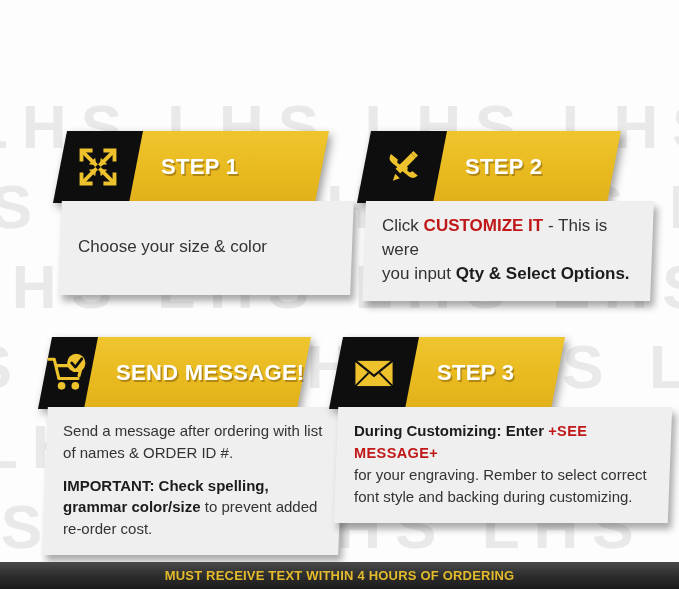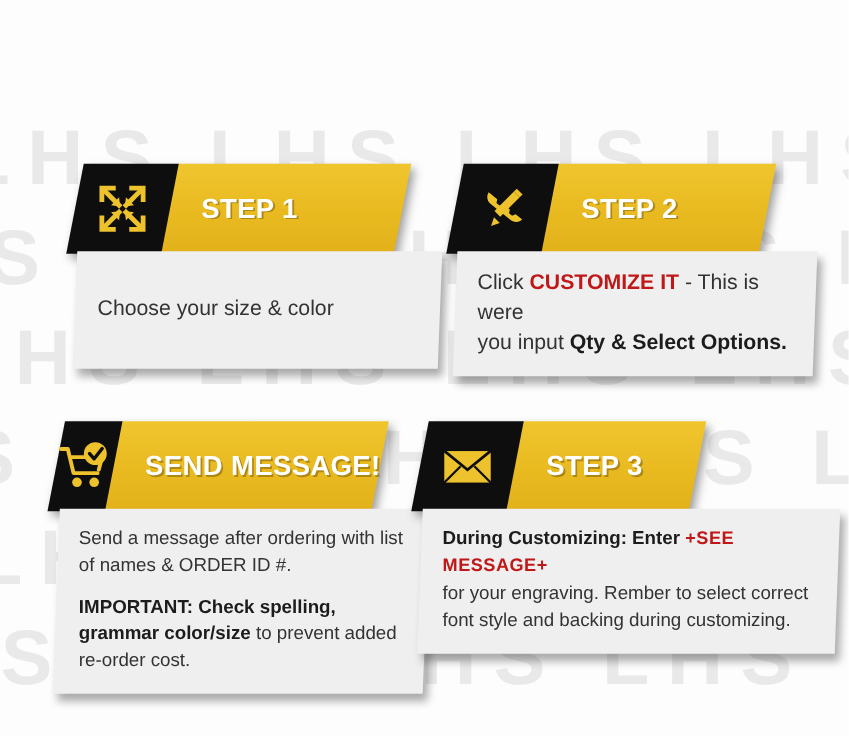--- a/index.html
+++ b/index.html
@@ -281,14 +281,17 @@
       <div class="inner">
         <div class="body-line small">
           <span class="bold">During Customizing: Enter </span><span class="red-sm">+SEE MESSAGE+</span>
         </div>
         <div class="body-line small">for your engraving. Rember to select correct</div>
         <div class="body-line small">font style and backing during customizing.</div>
       </div>
     </div>
   </div>
 
+  <div class="footer">
+    <div class="footer-text">MUST RECEIVE TEXT WITHIN 4 HOURS OF ORDERING</div>
+  </div>
 
 </div>
 
 </body></html>

